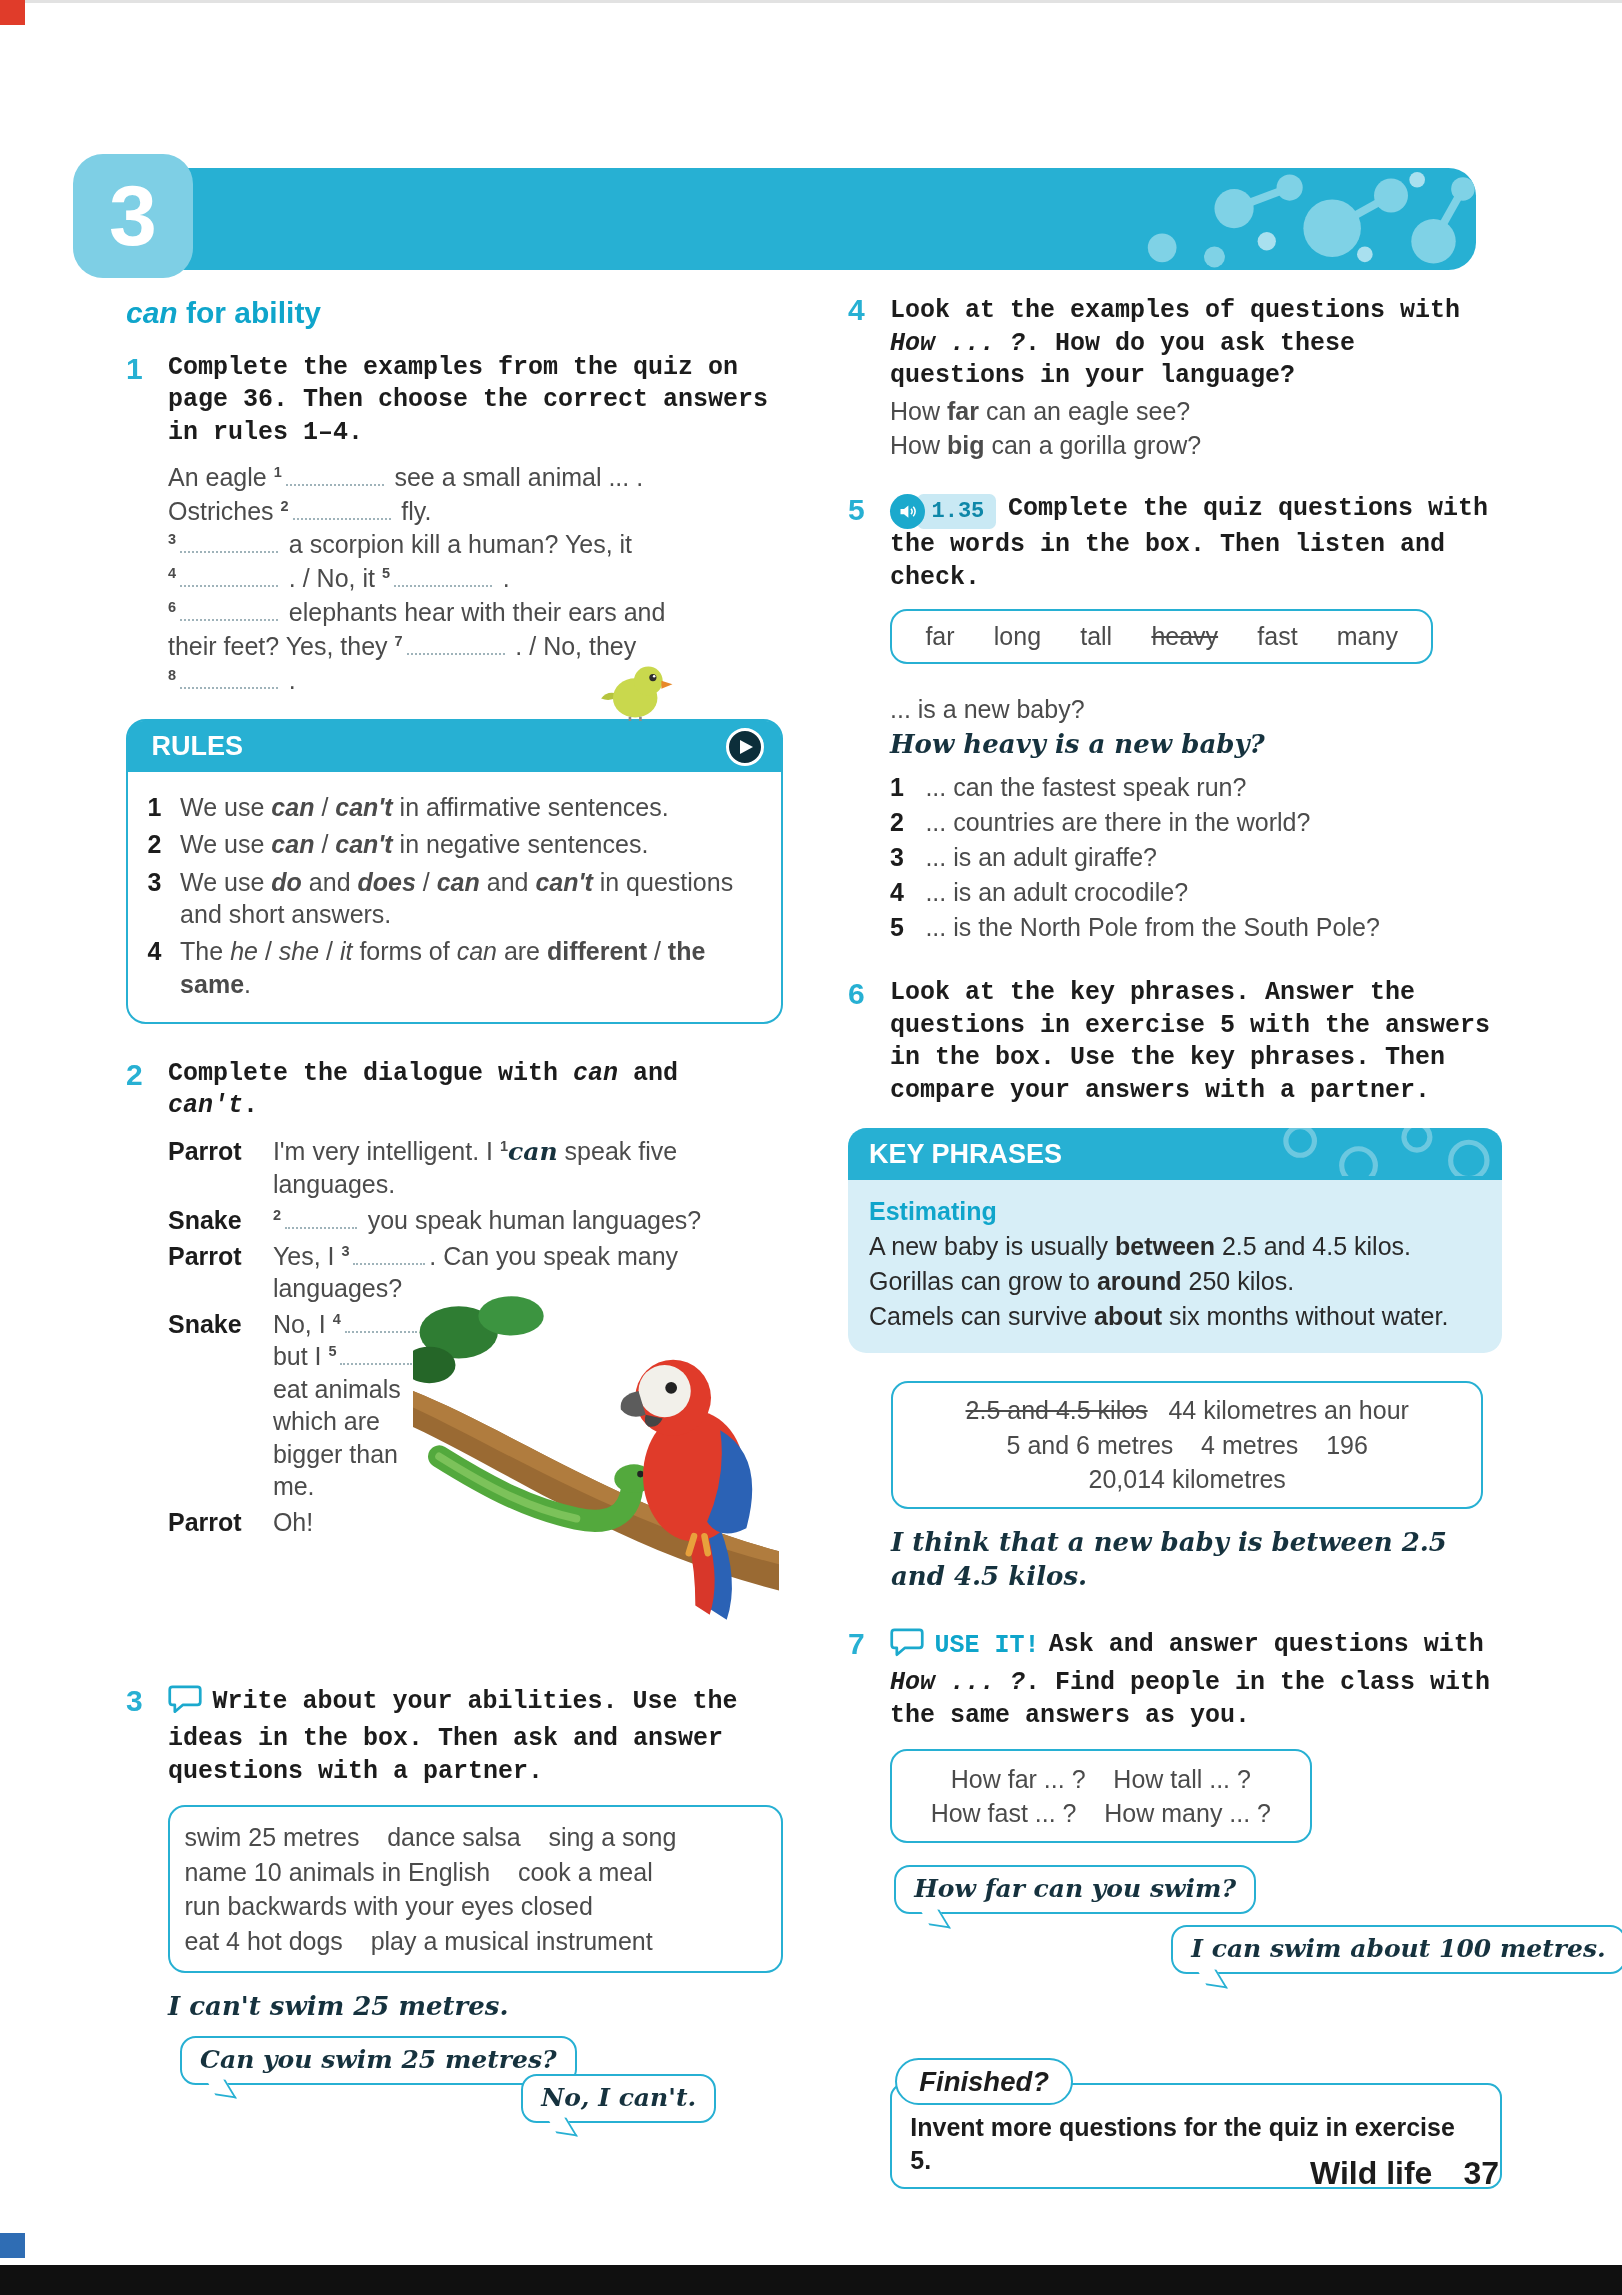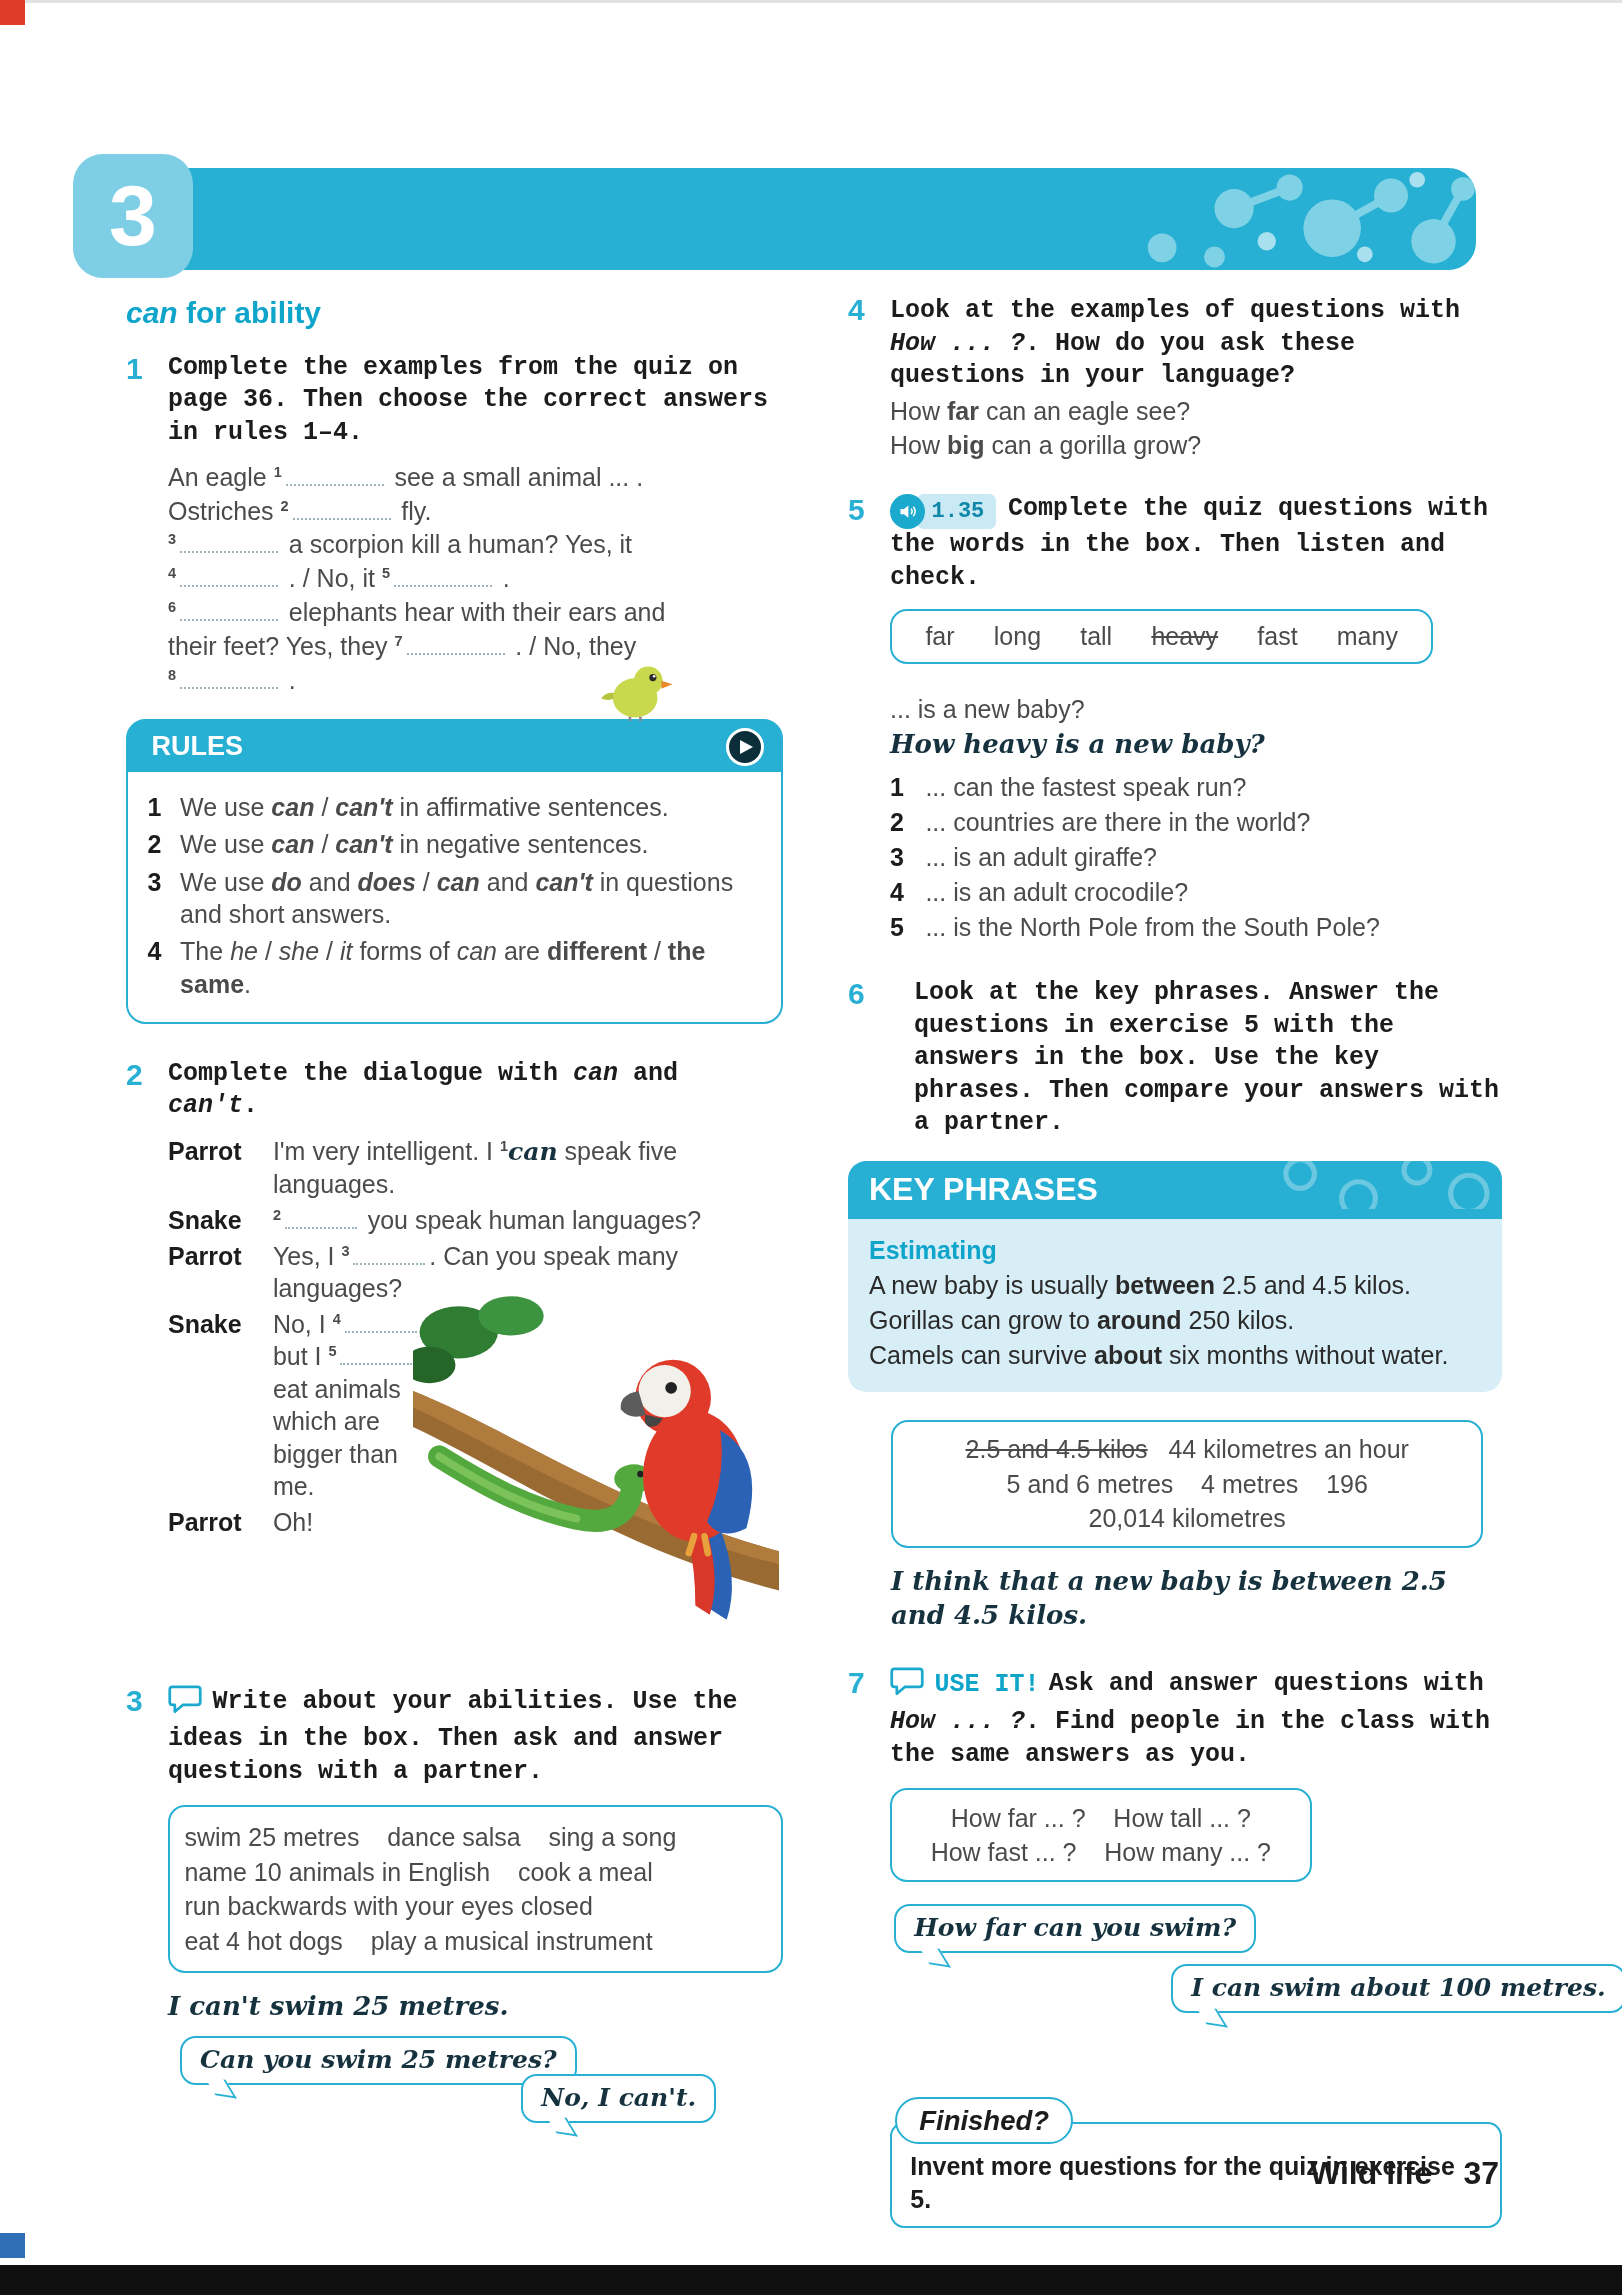--- a/index.html
+++ b/index.html
@@ -94,21 +94,21 @@
     padding:3.3px 11.8px 3.3px 14.4px; border-radius:6.5px; margin-left:-7.9px; }
 
   
   .word-box { display:flex; justify-content:center; padding:9.2px 6.5px; margin:14.4px 0 29px 0; width:86%; }
   .word-box span { margin:0 19.6px; }
   .qrow { display:flex; gap:11.8px; margin:2.6px 0; }
   .q-num { flex:0 0 23.6px; font-weight:700; color:#1c1c1c; }
 
   
   .kp-box { border-radius:18.3px; overflow:hidden; margin:21px 0 27.5px 0; }
-  .kp-head { background:#27b0d3; color:#fff; font-weight:700; font-size:32px;
+  .kp-head { background:#27b0d3; color:#fff; font-weight:700; font-size:27px;
     padding:8.5px 21px; position:relative; }
   .kp-deco { position:absolute; right:6.5px; top:0; }
   .kp-body { background:#d7eef7; padding:11.8px 21px 18.3px 21px; color:#2a2a2a; }
   .kp-sub { color:#0fa5cb; font-weight:700; font-size:25px; margin:0 0 6.5px 0; }
   .kp-body p { margin:2.6px 0; }
 
   .ans-box { text-align:center; padding:9.2px 13px; width:86%; margin:0 0 17px 43px; }
   .how-box { text-align:center; padding:9.2px 13px; width:64%; margin:17px 0 22px 0; }
 
   .use-it { color:#0fa5cb; font-weight:700; margin-right:9.2px; }
@@ -348,21 +348,21 @@
             <span class="q-num">5</span>
             <span>... is the North Pole from the South Pole?</span>
           </div>
         </div>
       </div>
     </div>
 
     <div class="ex" style="margin-bottom:2.6px;">
       <div class="ex-num">6</div>
       <div class="ex-body">
-        <p class="instr" style="margin-bottom:0;margin-left:24px;">Look at the key phrases. Answer the questions in exercise 5 with the answers in the box. Use the key phrases. Then compare your answers with a partner.</p>
+        <p class="instr" style="margin-bottom:0;">Look at the key phrases. Answer the questions in exercise 5 with the answers in the box. Use the key phrases. Then compare your answers with a partner.</p>
       </div>
     </div>
 
     <div class="kp-box">
       <div class="kp-head">
         <span>KEY PHRASES</span>
         <svg class="kp-deco" width="236" height="48" viewBox="0 0 360 74">
           <g fill="none" stroke="#6cc8e0" stroke-width="8">
             <circle cx="60" cy="20" r="22"></circle>
               <circle cx="150" cy="58" r="26"></circle>

